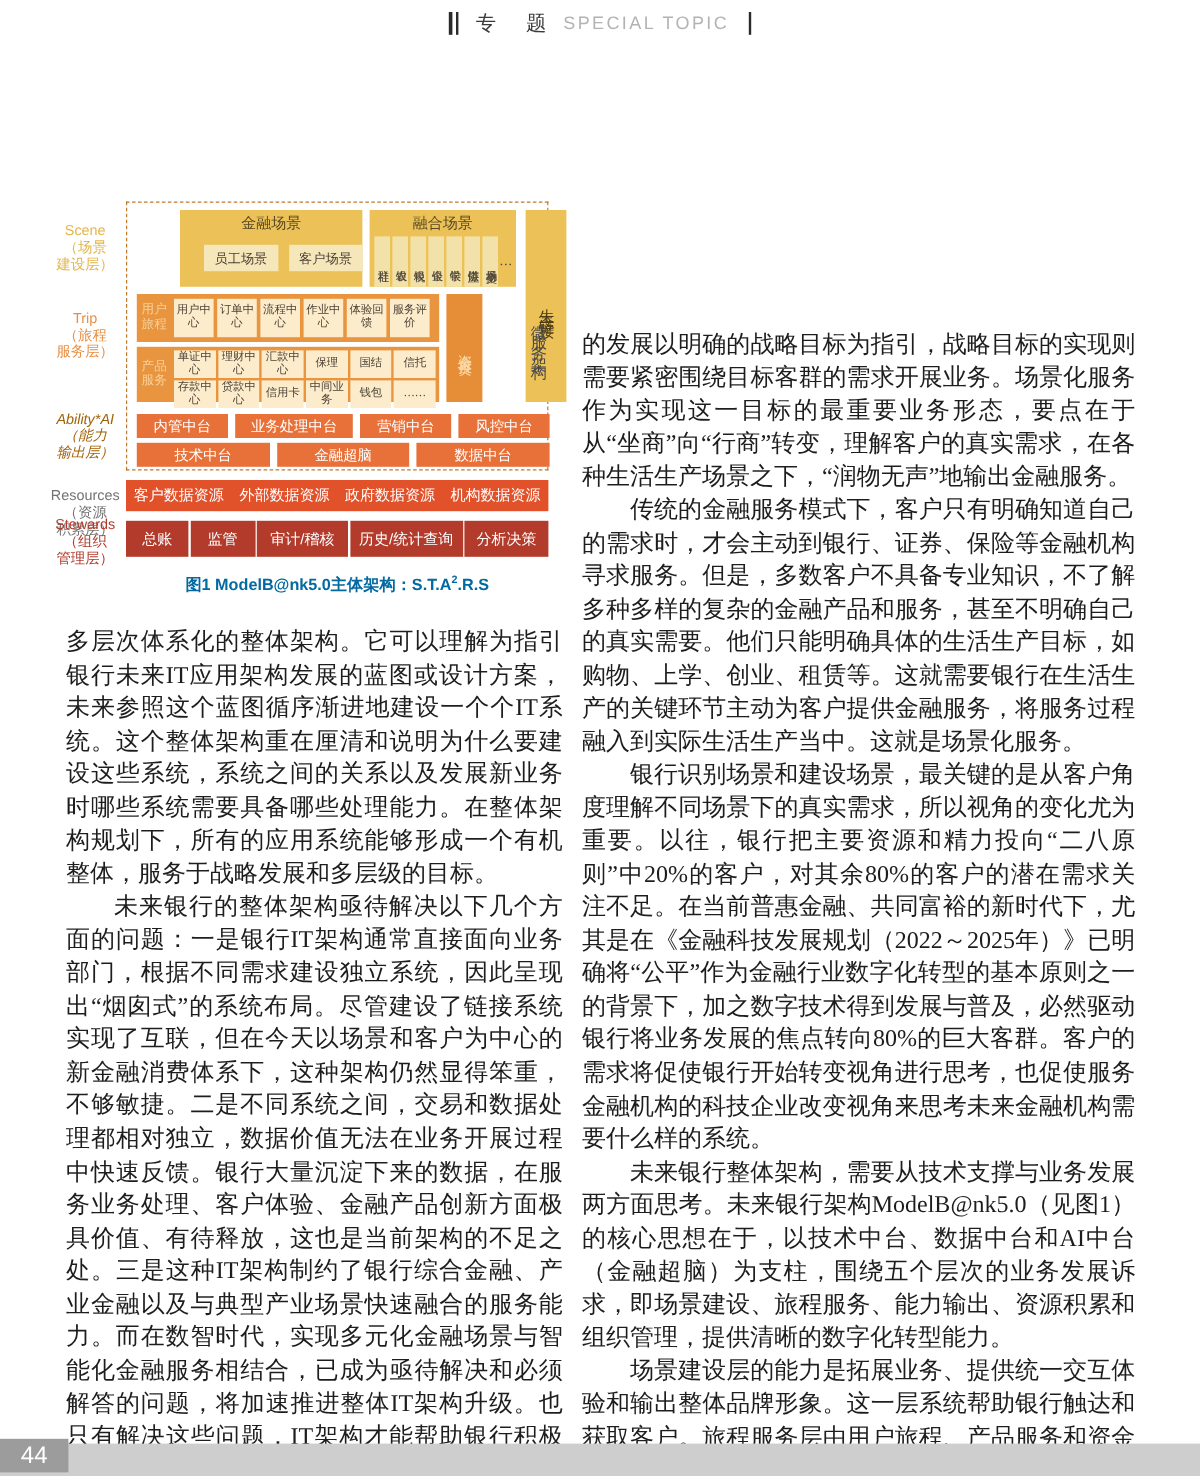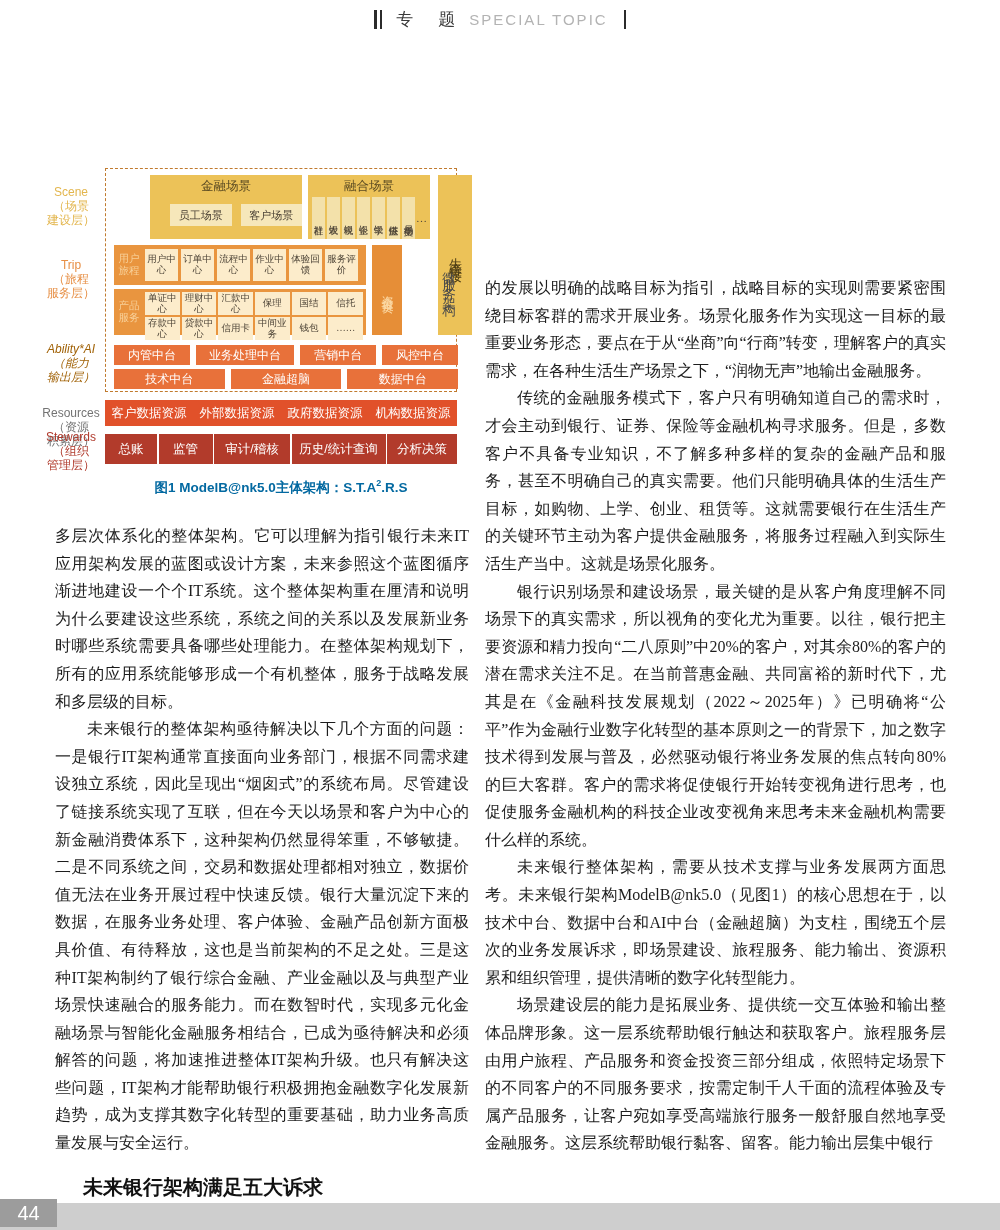--- a/index.html
+++ b/index.html
@@ -63,21 +63,21 @@
   .eco span { font-size: 13px; color: #4c3c14; letter-spacing: 4px; }
 
   .micro { left: 334px; top: 42px; width: 17px; height: 140px; display: flex;
     align-items: center; justify-content: center; }
   .micro span { font-size: 13.5px; color: #4a4a4a; letter-spacing: 8px; font-family: "Liberation Sans", sans-serif; }
 
   .orange-strip { background: #e9953f; display: flex; }
   .journey { left: 8px; top: 76px; width: 252px; height: 40px; }
   .product { left: 8px; top: 120px; width: 252px; height: 46px; }
   .strip-label { width: 30px; display: flex; align-items: center; justify-content: center;
-    text-align: center; color: #f8d098; font-size: 10.5px; line-height: 12px; word-break: break-all; padding: 16px 4px; }
+    text-align: left; color: #f8d098; font-size: 10.5px; line-height: 12px; word-break: break-all; padding: 16px 4px; }
   .jitems { flex: 1; display: flex; gap: 3px; align-items: center; padding: 0 3px 0 1px; }
   .jbox { width: 33px; height: 32px; background: #fceccb; font-size: 9.5px; line-height: 11px;
     word-break: break-all; padding: 1px; }
   .pgrid { flex: 1; display: grid; grid-template-columns: repeat(6, 1fr); gap: 2px; padding: 3px 3px 3px 1px; }
   .pbox { background: #fceccb; font-size: 9.5px; line-height: 10.5px; word-break: break-all; padding: 1px; }
 
   .invest { left: 266px; top: 76px; width: 30px; height: 90px; background: #e68e37;
     display: flex; align-items: center; justify-content: center; }
   .invest span { font-size: 12px; color: #fbd9a5; letter-spacing: 2px; }
 
@@ -99,21 +99,21 @@
   .sw1 { width: 52px; } .sw2 { width: 54px; } .sw3 { width: 76px; } .sw4 { width: 94px; } .sw5 { width: 70px; text-align: right; }
 
   .caption { position: absolute; left: 80px; top: 478px; width: 402px; text-align: center;
     font-size: 13.5px; font-weight: bold; color: #0369a1; font-family: "Liberation Sans", sans-serif; }
   .caption sup { font-size: 9px; }
 
   
   .col { position: absolute; color: #1d1d1d; }
   .col-left  { left: 55px;  top: 522px; width: 414px; }
   .col-right { left: 485px; top: 274px; width: 461px; }
-  .col p { font-size: 16px; line-height: 27.6px; text-align: justify; text-indent: 2em; }
+  .col p { font-size: 20px; line-height: 27.6px; text-align: justify; text-indent: 2em; }
   .col p.cont { text-indent: 0; }
   .section-heading { font-size: 20px; font-weight: bold; margin: 17px 0 10px 28px; color: #111; }
 
   
   .footer-band { position: absolute; left: 0; top: 1203px; width: 1000px; height: 27px; background: #cecece; }
   .page-num { position: absolute; left: 0; top: 1199px; width: 57px; height: 28px; background: #9c9c9c;
     color: #ffffff; font-size: 20px; display: flex; align-items: center; justify-content: center;
     font-family: "Liberation Sans", sans-serif; }
 </style>
 </head>

